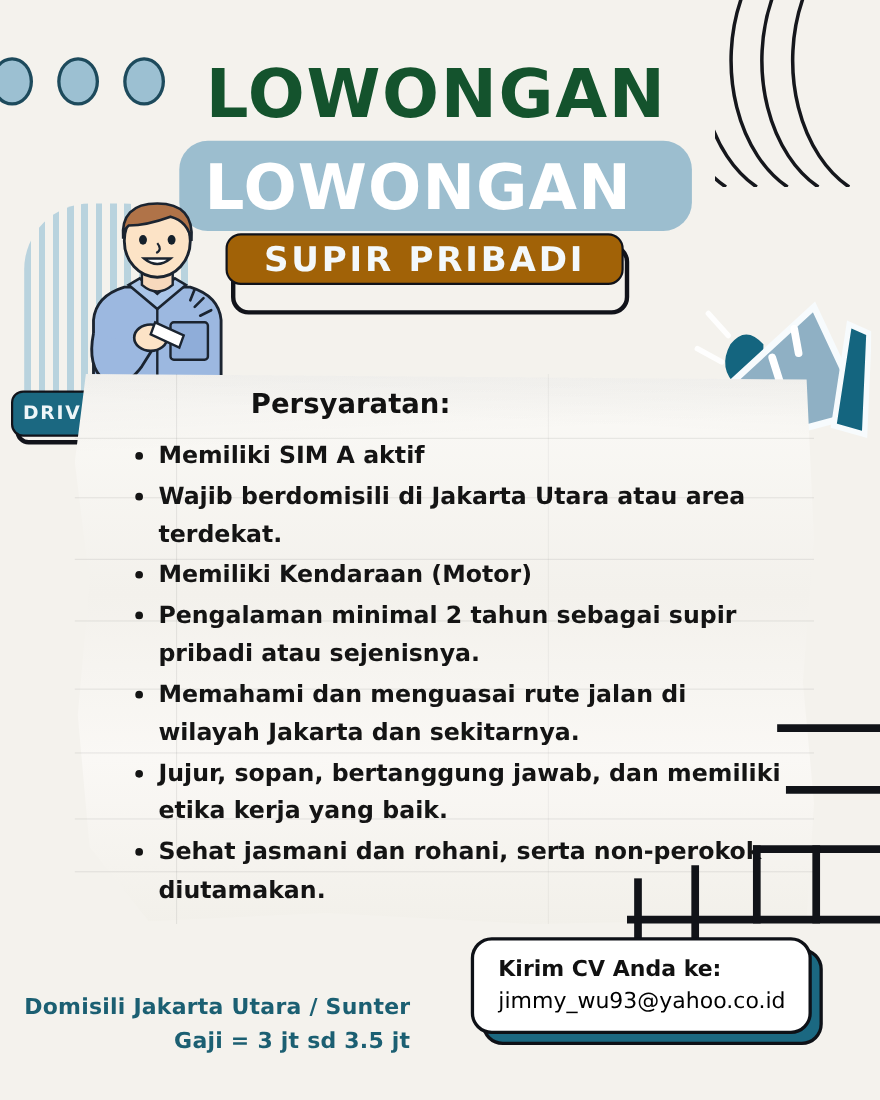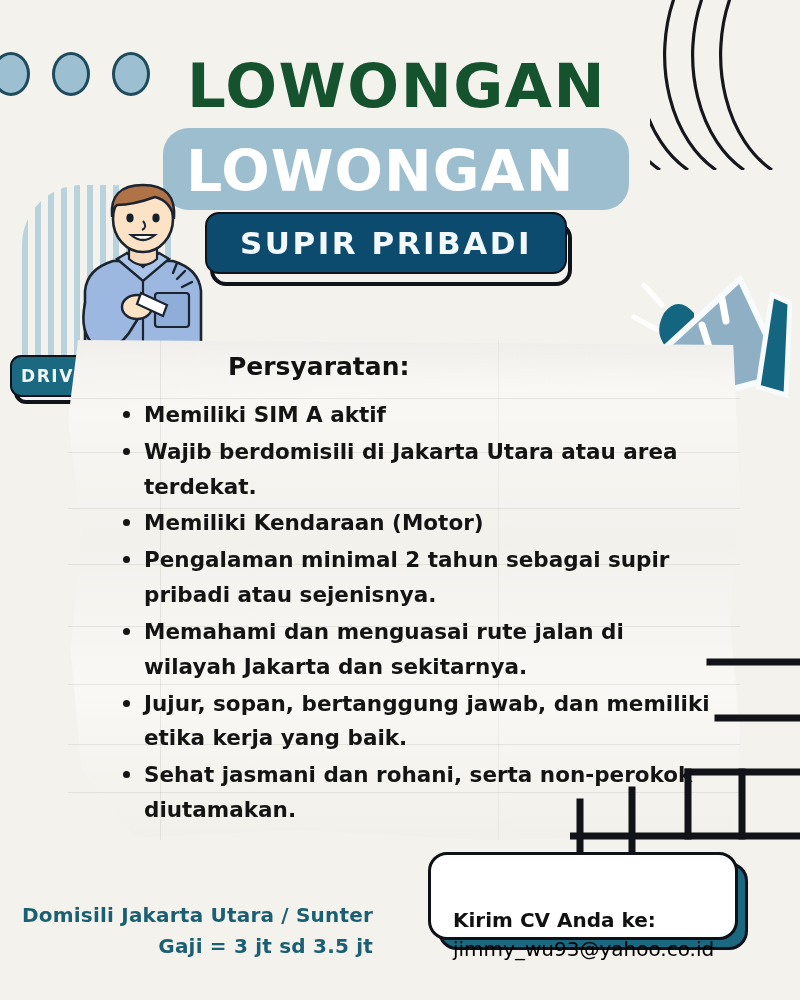--- a/index.html
+++ b/index.html
@@ -52,22 +52,22 @@
     color:#ffffff; font-family:"DejaVu Sans", sans-serif;
   }
   .banner-shadow {
     position:absolute; top:222px; left:210px;
     width:362px; height:64px;
     border:4px solid #11131a; border-radius:16px;
     background:#f4f2ed;
   }
   .banner {
     position:absolute; top:212px; left:205px;
-    width:362px; height:62px;
-    background:#0c4a6e; border-radius:14px;
+    width:362px; height:47px;
+    background:#a16207; border-radius:14px;
     border:2px solid #11131a;
     display:flex; align-items:center; justify-content:center;
   }
   .banner-text {
     font-size:31px; font-weight:bold; letter-spacing:2.5px;
     color:#f3f8fb; font-family:"DejaVu Sans", sans-serif;
   }
 
   
   .person { position:absolute; left:55px; top:183px; width:175px; height:185px; }
@@ -154,21 +154,20 @@
   }
   .contact-box {
     position:absolute; left:428px; top:852px;
     width:310px; height:88px;
     background:#ffffff; border:3px solid #0e1117; border-radius:19px;
     padding:13px 0 0 22px;
   }
   .contact-label {
     font-size:20px; font-weight:bold; color:#111;
     font-family:"DejaVu Sans", sans-serif;
-    margin-top:40px;
   }
   .contact-email {
     font-size:20px; color:#000000; margin-top:5px;
     font-family:"DejaVu Sans", sans-serif;
   }
 
   
   .info-block { position:absolute; left:22px; top:900px; }
   .info-line {
     font-size:20px; font-weight:bold; color:#1b5f72;

